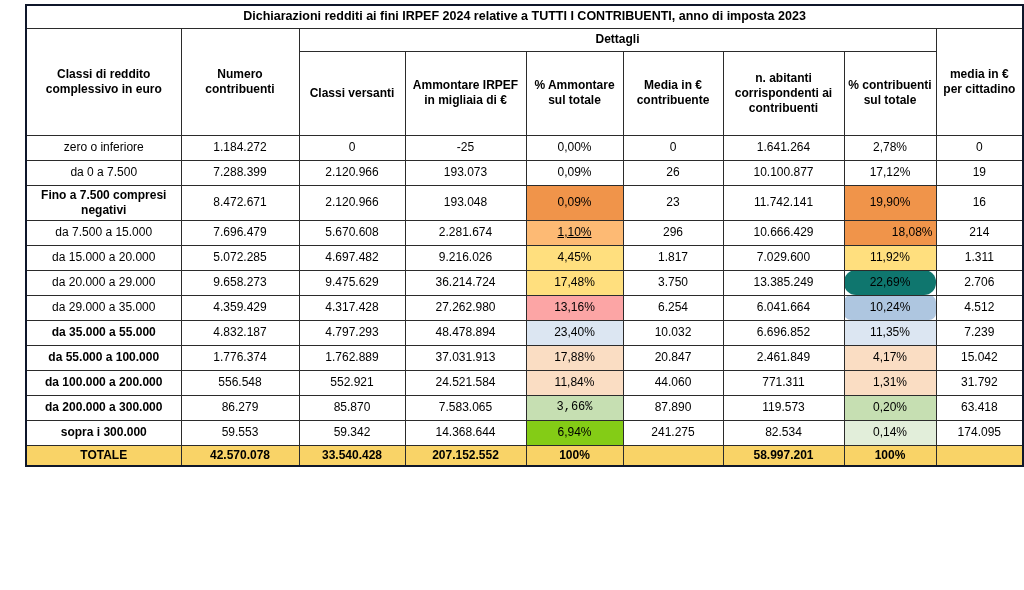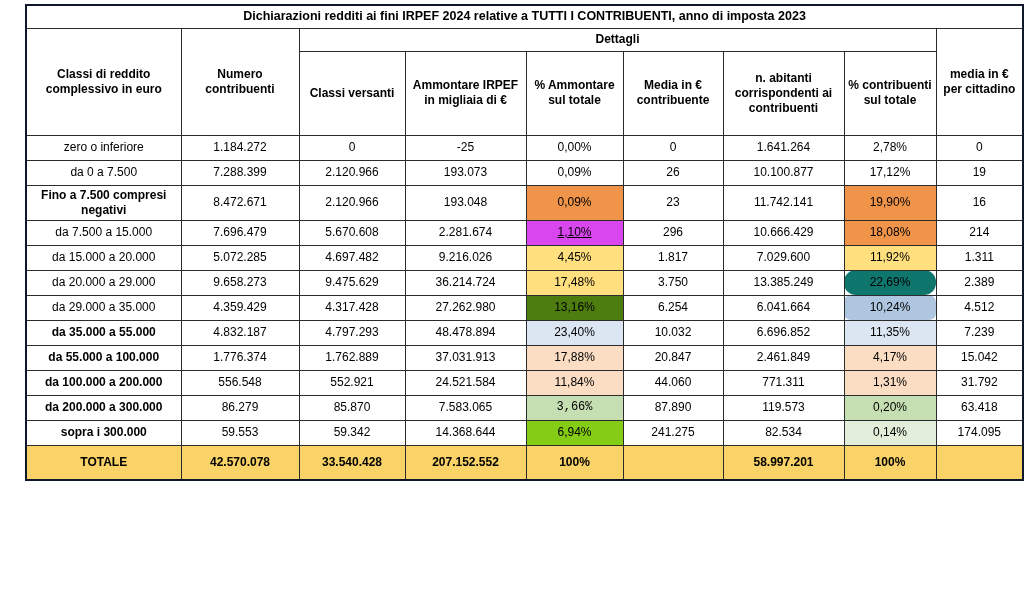--- a/index.html
+++ b/index.html
@@ -27,21 +27,21 @@
     padding:2px 3px;
     box-sizing:border-box;
     background:#ffffff;
     overflow:hidden;
   }
   tr.title-row td{height:23px;font-weight:bold;font-size:12.5px;}
   tr.group-row td{height:23px;font-weight:bold;}
   tr.colhead-row td{height:84px;font-weight:bold;}
   td.span-head{font-weight:bold;}
   tr.data-row td{height:25px;}
-  tr.total-row td{height:35px;font-weight:bold;}
+  tr.total-row td{height:20px;font-weight:bold;}
   .b{font-weight:bold;}
 </style>
 </head>
 <body>
 
 <div class="page">
   <table class="irpef">
     <colgroup>
       <col style="width:155px">
         <col style="width:118px">
@@ -104,24 +104,24 @@
           <td>23</td>
           <td>11.742.141</td>
           <td style="background: rgb(240, 148, 74);">19,90%</td>
           <td>16</td>
         </tr>
         <tr class="data-row">
           <td>da 7.500 a 15.000</td>
           <td>7.696.479</td>
           <td>5.670.608</td>
           <td>2.281.674</td>
-          <td style="background: #d946ef; text-decoration: underline;">1,10%</td>
+          <td style="background: #fdba74; text-decoration: underline;">1,10%</td>
           <td>296</td>
           <td>10.666.429</td>
-          <td style="background: rgb(240, 148, 74);">18,08%</td>
+          <td style="background: rgb(240, 148, 74); text-align: right;">18,08%</td>
           <td>214</td>
         </tr>
         <tr class="data-row">
           <td>da 15.000 a 20.000</td>
           <td>5.072.285</td>
           <td>4.697.482</td>
           <td>9.216.026</td>
           <td style="background: rgb(255, 223, 126);">4,45%</td>
           <td>1.817</td>
           <td>7.029.600</td>
@@ -130,28 +130,28 @@
         </tr>
         <tr class="data-row">
           <td>da 20.000 a 29.000</td>
           <td>9.658.273</td>
           <td>9.475.629</td>
           <td>36.214.724</td>
           <td style="background: rgb(255, 223, 126);">17,48%</td>
           <td>3.750</td>
           <td>13.385.249</td>
           <td style="background: #0f766e; border-radius: 12px;">22,69%</td>
-          <td>2.389</td>
+          <td>2.706</td>
         </tr>
         <tr class="data-row">
           <td>da 29.000 a 35.000</td>
           <td>4.359.429</td>
           <td>4.317.428</td>
           <td>27.262.980</td>
-          <td style="background: #4d7c0f;">13,16%</td>
+          <td style="background: #fca5a5;">13,16%</td>
           <td>6.254</td>
           <td>6.041.664</td>
           <td style="background: rgb(174, 198, 224); border-radius: 7px;">10,24%</td>
           <td>4.512</td>
         </tr>
         <tr class="data-row">
           <td class="b">da 35.000 a 55.000</td>
           <td>4.832.187</td>
           <td>4.797.293</td>
           <td>48.478.894</td>

